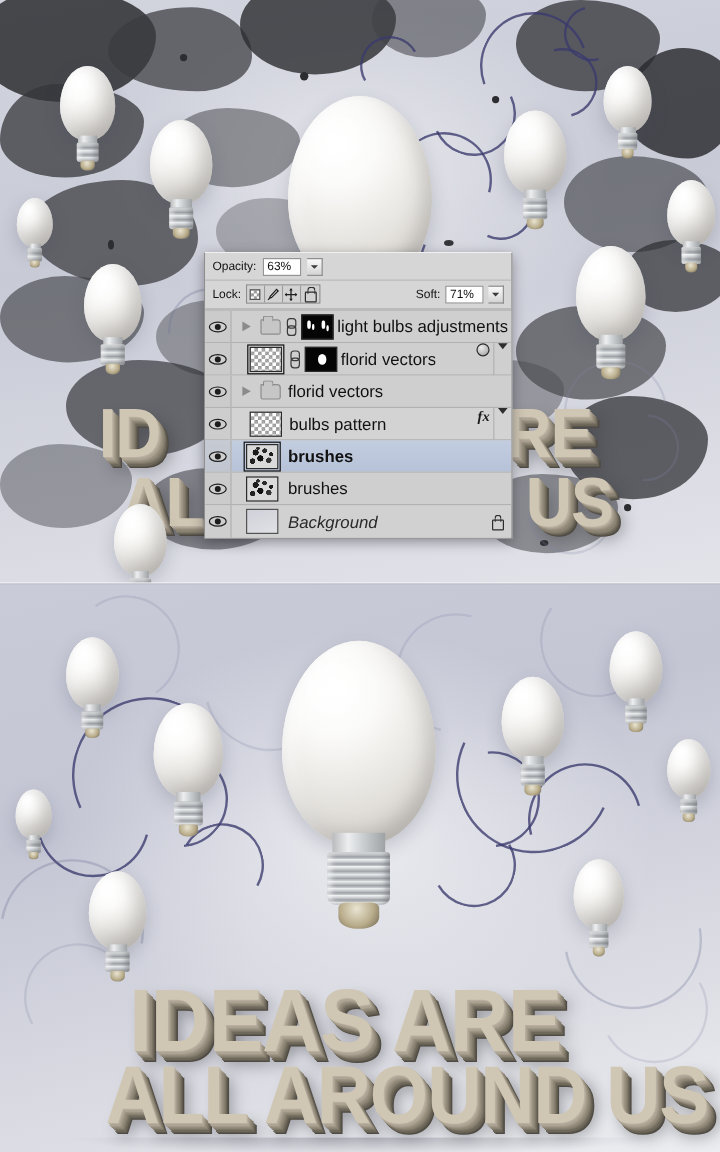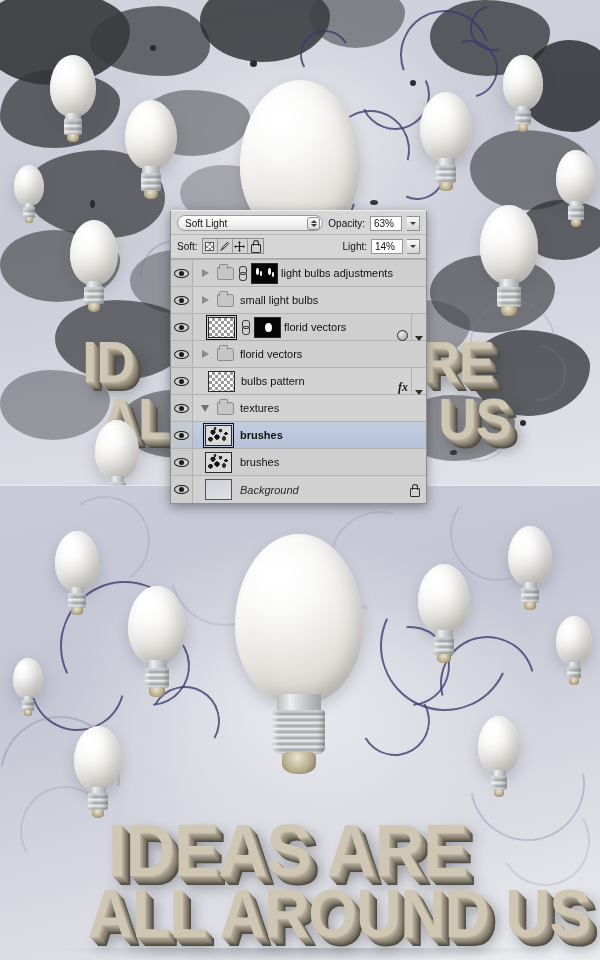--- a/index.html
+++ b/index.html
@@ -136,24 +136,24 @@
       radial-gradient(circle at 18% 70%, #222 0 9%, transparent 10%),
       radial-gradient(circle at 80% 40%, #1a1a1a 0 7%, transparent 8%),
       radial-gradient(circle at 36% 14%, #2e2e2e 0 6%, transparent 7%),
       #dadada; }
   .thumb.bgth { background:linear-gradient(160deg,#cfd1dc,#e6e7ec); }
   .linkicon { width:9px; height:15px; margin-right:4px; position:relative; flex:0 0 auto; }
   .linkicon::before,.linkicon::after{content:"";position:absolute;left:1px;width:6px;height:7px;
      border:1.4px solid #3a3a3a;border-radius:3px;}
   .linkicon::before{top:0;} .linkicon::after{top:6px;}
   .maskwhite { position:absolute; background:#fff; }
-  .lname { font-size:11px; color:#111; white-space:nowrap; overflow:hidden; }
+  .lname { font-size:14px; color:#111; white-space:nowrap; overflow:hidden; }
   .lname.b { font-weight:bold; }
   .lname.it{ font-style:italic; color:#2a2a2a; }
-  .rightcell { margin-left:auto; display:flex; align-items:flex-end; gap:3px; padding-right:3px; }
+  .rightcell { margin-left:auto; display:flex; align-items:flex-start; gap:3px; padding-right:3px; }
   .fx { font-style:italic; font-weight:bold; font-size:12px; color:#1a1a1a; font-family:"Liberation Serif", serif; }
   .maskglobe { width:11px;height:11px;border-radius:50%;border:1.4px solid #2d2d2d;
                background:radial-gradient(circle at 35% 30%,#eee,#9a9a9a); }
   .caret { width:0;height:0;border-left:4px solid transparent;border-right:4px solid transparent;border-top:5px solid #2d2d2d;}
   .vsep { width:1px; height:27px; background:#b2b2b2; }
   .lock-pad { width:10px; height:12px; position:relative; }
   .lock-pad::before{content:"";position:absolute;left:1px;top:4px;width:8px;height:7px;border:1.3px solid #2d2d2d;border-radius:1px;}
   .lock-pad::after{content:"";position:absolute;left:2.6px;top:0px;width:4.6px;height:5px;
      border:1.3px solid #2d2d2d;border-bottom:none;border-radius:3px 3px 0 0;}
   .thumbsel { outline:1.5px solid #111; outline-offset:1.5px; }
@@ -363,58 +363,51 @@
     <div class="text3d" style="left:92px;top:322px;font-size:74px;">IDEAS ARE</div>
     <div class="text3d" style="left:66px;top:388px;font-size:68px;">ALL AROUND US</div>
 
     <div style="position:absolute;left:60px;top:462px;width:480px;height:14px;
                 background:radial-gradient(ellipse at 50% 0%, rgba(90,92,105,.35), rgba(90,92,105,0) 72%);"></div>
   </div>
 
   <div class="panel">
 
     <div class="panel-row-top">
-      <div class="combo">
-        <span>Soft Light</span>
-        <span class="spin">
-          <span class="tri-up"></span>
-          <span class="tri-dn"></span>
-        </span>
-      </div>
       <span class="lbl">Opacity:</span>
       <span class="numbox">63%</span>
       <span class="numbtn">
         <span class="tri-dn"></span>
       </span>
     </div>
 
     <div class="panel-row-lock">
-      <span class="lbl">Soft:</span>
+      <span class="lbl">Lock:</span>
       <span class="lockbtns">
         <span class="lockbtn">
           <span class="checker"></span>
         </span>
         <span class="lockbtn">
           <svg width="11" height="11" viewBox="0 0 11 11">
             <path d="M8.5 1.2 L9.8 2.5 L4.3 8 L2.6 8.6 L3.2 6.9 Z" fill="none" stroke="#1f1f1f" stroke-width="1"></path>
             <path d="M2.6 8.6 L1.4 9.8" stroke="#1f1f1f" stroke-width="1"></path>
           </svg>
         </span>
         <span class="lockbtn">
           <svg width="11" height="11" viewBox="0 0 11 11">
             <path d="M5.5 0.6 V10.4 M0.6 5.5 H10.4" stroke="#1f1f1f" stroke-width="1.1"></path>
             <path d="M5.5 0.2 L4 2 H7 Z M5.5 10.8 L4 9 H7 Z M0.2 5.5 L2 4 V7 Z M10.8 5.5 L9 4 V7 Z" fill="#1f1f1f"></path>
           </svg>
         </span>
         <span class="lockbtn">
           <span class="lock-pad"></span>
         </span>
       </span>
-      <span class="lbl" style="margin-left:auto;">Light:</span>
-      <span class="numbox">14%</span>
+      <span class="lbl" style="margin-left:auto;">Soft:</span>
+      <span class="numbox">71%</span>
       <span class="numbtn">
         <span class="tri-dn"></span>
       </span>
     </div>
 
     <div class="layers">
 
       <div class="lrow">
         <span class="eyecell">
             <span class="eye"></span>
@@ -426,30 +419,20 @@
         <span class="linkicon"></span>
         <span class="thumb mask">
           <span class="maskwhite" style="left:4px;top:4px;width:3px;height:7px;border-radius:40%;"></span>
           <span class="maskwhite" style="left:8px;top:7px;width:2px;height:5px;border-radius:40%;"></span>
           <span class="maskwhite" style="left:16px;top:4px;width:3px;height:7px;border-radius:40%;"></span>
           <span class="maskwhite" style="left:20px;top:8px;width:2px;height:5px;border-radius:40%;"></span>
         </span>
         <span class="lname">light bulbs adjustments</span>
       </div>
 
-      <div class="lrow alt">
-        <span class="eyecell">
-            <span class="eye"></span>
-          </span>
-        <span class="disc">
-            <span class="arrow-r"></span>
-          </span>
-        <span class="folder"></span>
-        <span class="lname" style="margin-left:2px;">small light bulbs</span>
-      </div>
 
       <div class="lrow">
         <span class="eyecell">
             <span class="eye"></span>
           </span>
         <span class="indent"></span>
         <span class="thumb chk thumbsel" style="margin-left:2px;"></span>
         <span class="linkicon" style="margin-left:3px;"></span>
         <span class="thumb mask">
           <span class="maskwhite" style="left:10px;top:5px;width:7px;height:9px;border-radius:50%;"></span>
@@ -482,30 +465,20 @@
         <span class="thumb chk" style="margin-left:2px;margin-right:6px;"></span>
         <span class="lname">bulbs pattern</span>
         <span class="rightcell">
           <span class="fx">fx</span>
           <span class="vsep"></span>
           <span class="caret"></span>
         </span>
       </div>
 
 
-      <div class="lrow alt">
-        <span class="eyecell">
-            <span class="eye"></span>
-          </span>
-        <span class="disc">
-            <span class="arrow-d"></span>
-          </span>
-        <span class="folder"></span>
-        <span class="lname" style="margin-left:2px;">textures</span>
-      </div>
 
       <div class="lrow sel">
         <span class="eyecell">
             <span class="eye"></span>
           </span>
         <span class="indent" style="width:8px;"></span>
         <span class="thumb brsh thumbsel" style="margin-left:4px;margin-right:8px;"></span>
         <span class="lname b">brushes</span>
       </div>
 

